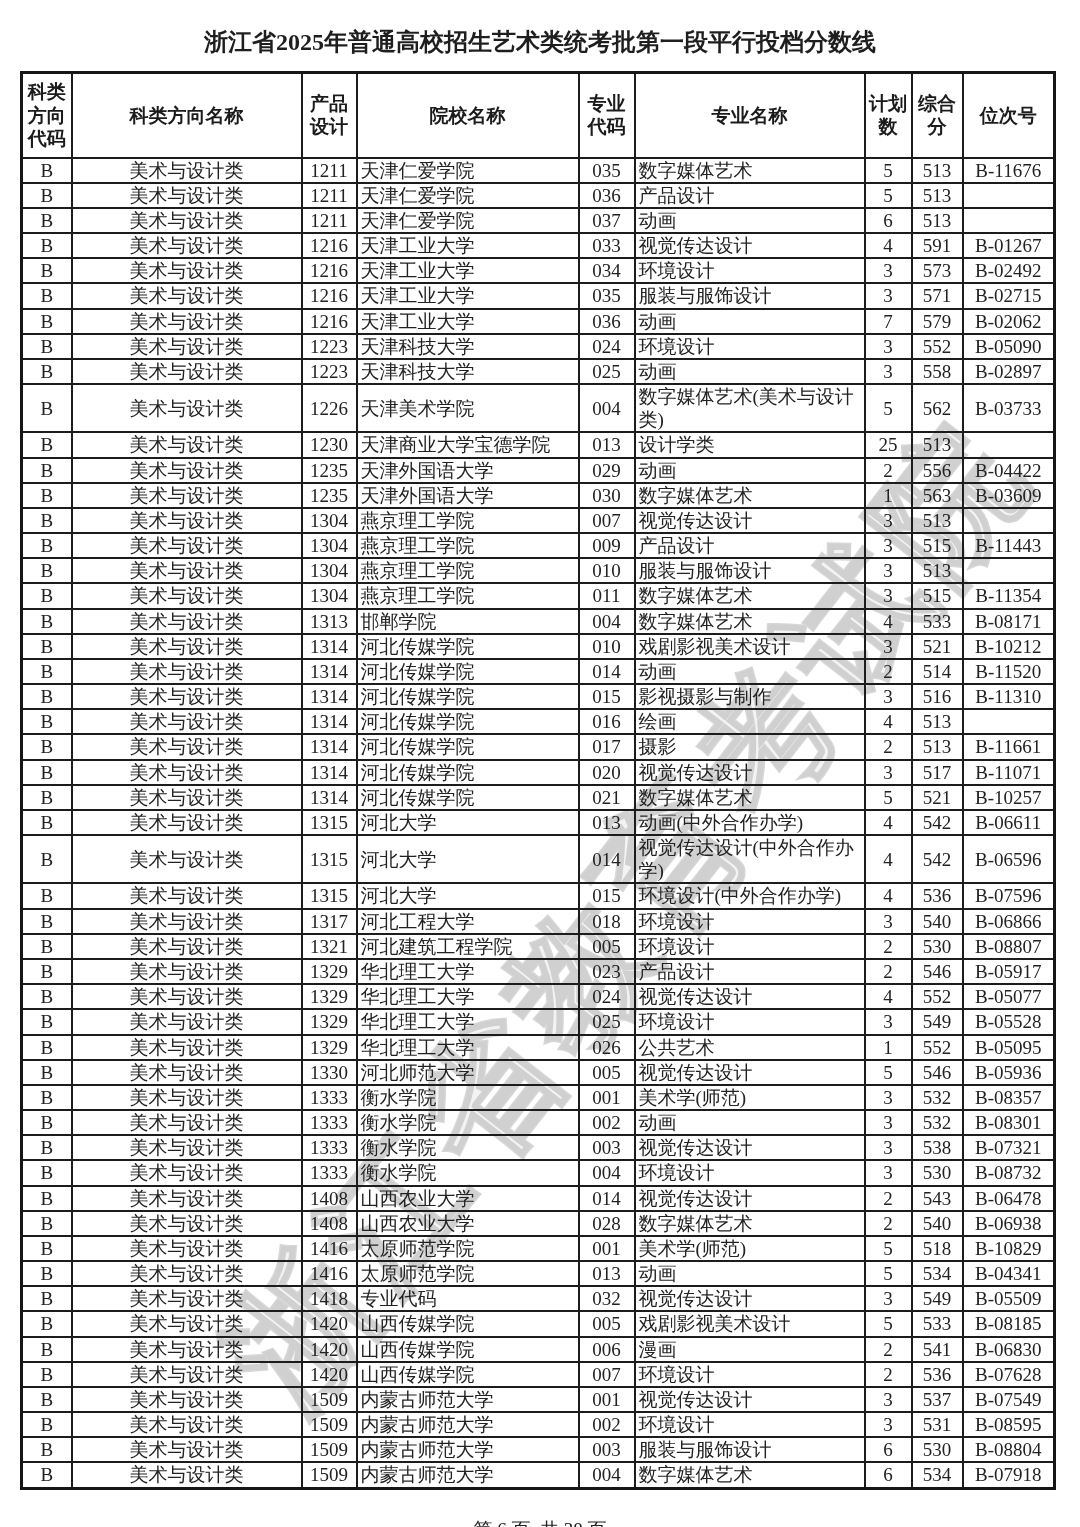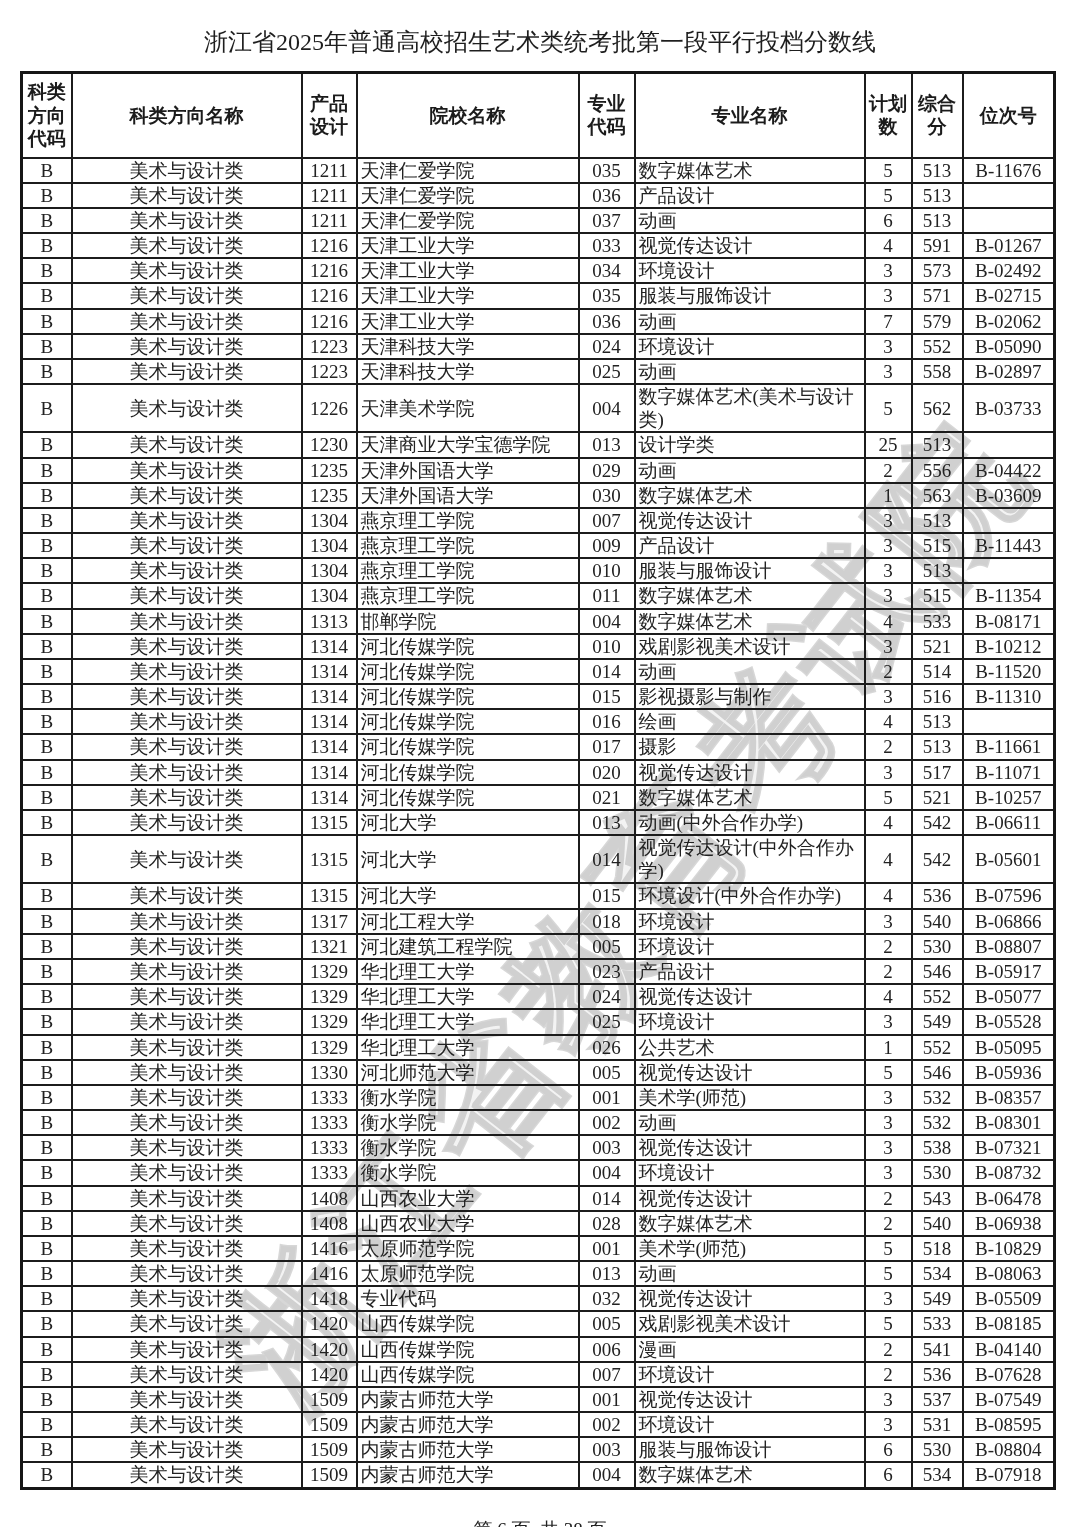--- a/index.html
+++ b/index.html
@@ -8,21 +8,21 @@
     background:#ffffff;
     font-family:"Liberation Serif","DejaVu Serif",serif;
     color:#222222;
     position:relative;
     overflow:hidden;
   }
   .page-title {
     margin:26px 0 0 0;
     text-align:center;
     font-size:24px;
-    font-weight:normal;
+    font-weight:bold;
     color:#1e1e1e;
     position:relative; z-index:2;
   }
   .watermark {
     position:absolute;
     top:820px; left:-10px;
     width:1280px;
     text-align:center;
     font-size:140px;
     font-weight:bold;
@@ -394,21 +394,21 @@
         </tr>
         <tr>
           <td class="c0">B</td>
           <td class="c1">美术与设计类</td>
           <td class="c2">1315</td>
           <td class="c3">河北大学</td>
           <td class="c4">014</td>
           <td class="c5">视觉传达设计(中外合作办学)</td>
           <td class="c6">4</td>
           <td class="c7">542</td>
-          <td class="c8">B-05601</td>
+          <td class="c8">B-06596</td>
         </tr>
         <tr>
           <td class="c0">B</td>
           <td class="c1">美术与设计类</td>
           <td class="c2">1315</td>
           <td class="c3">河北大学</td>
           <td class="c4">015</td>
           <td class="c5">环境设计(中外合作办学)</td>
           <td class="c6">4</td>
           <td class="c7">536</td>
@@ -570,21 +570,21 @@
         </tr>
         <tr>
           <td class="c0">B</td>
           <td class="c1">美术与设计类</td>
           <td class="c2">1416</td>
           <td class="c3">太原师范学院</td>
           <td class="c4">013</td>
           <td class="c5">动画</td>
           <td class="c6">5</td>
           <td class="c7">534</td>
-          <td class="c8">B-08063</td>
+          <td class="c8">B-04341</td>
         </tr>
         <tr>
           <td class="c0">B</td>
           <td class="c1">美术与设计类</td>
           <td class="c2">1418</td>
           <td class="c3">专业代码</td>
           <td class="c4">032</td>
           <td class="c5">视觉传达设计</td>
           <td class="c6">3</td>
           <td class="c7">549</td>
@@ -603,21 +603,21 @@
         </tr>
         <tr>
           <td class="c0">B</td>
           <td class="c1">美术与设计类</td>
           <td class="c2">1420</td>
           <td class="c3">山西传媒学院</td>
           <td class="c4">006</td>
           <td class="c5">漫画</td>
           <td class="c6">2</td>
           <td class="c7">541</td>
-          <td class="c8">B-04140</td>
+          <td class="c8">B-06830</td>
         </tr>
         <tr>
           <td class="c0">B</td>
           <td class="c1">美术与设计类</td>
           <td class="c2">1420</td>
           <td class="c3">山西传媒学院</td>
           <td class="c4">007</td>
           <td class="c5">环境设计</td>
           <td class="c6">2</td>
           <td class="c7">536</td>

